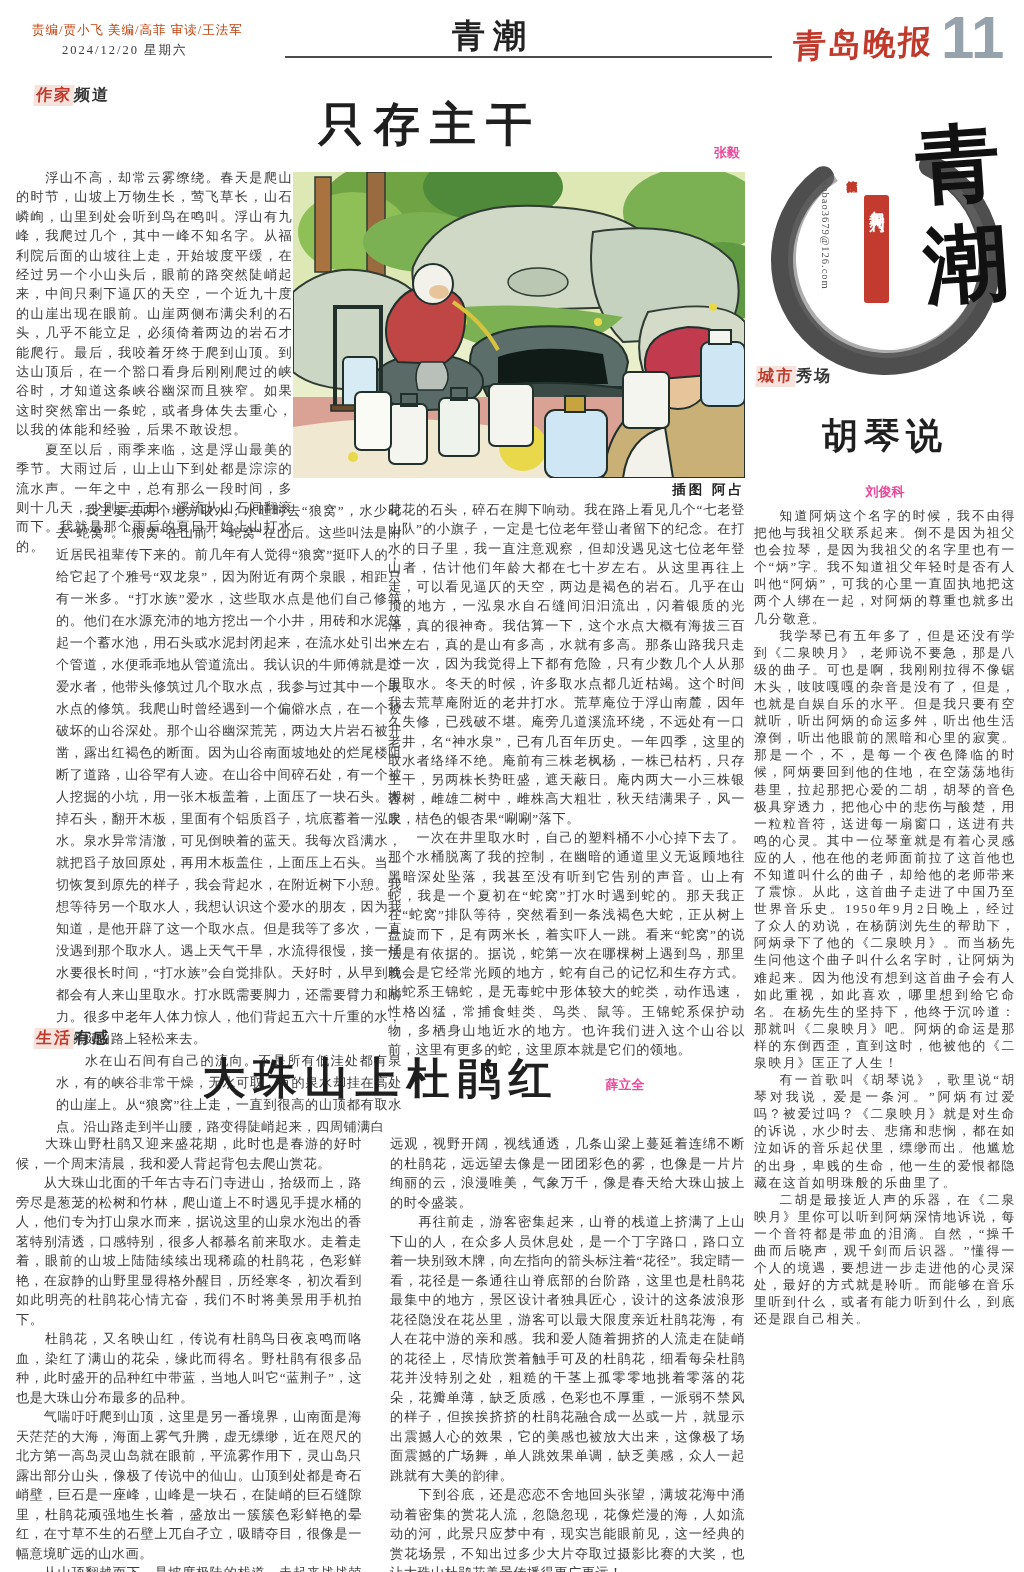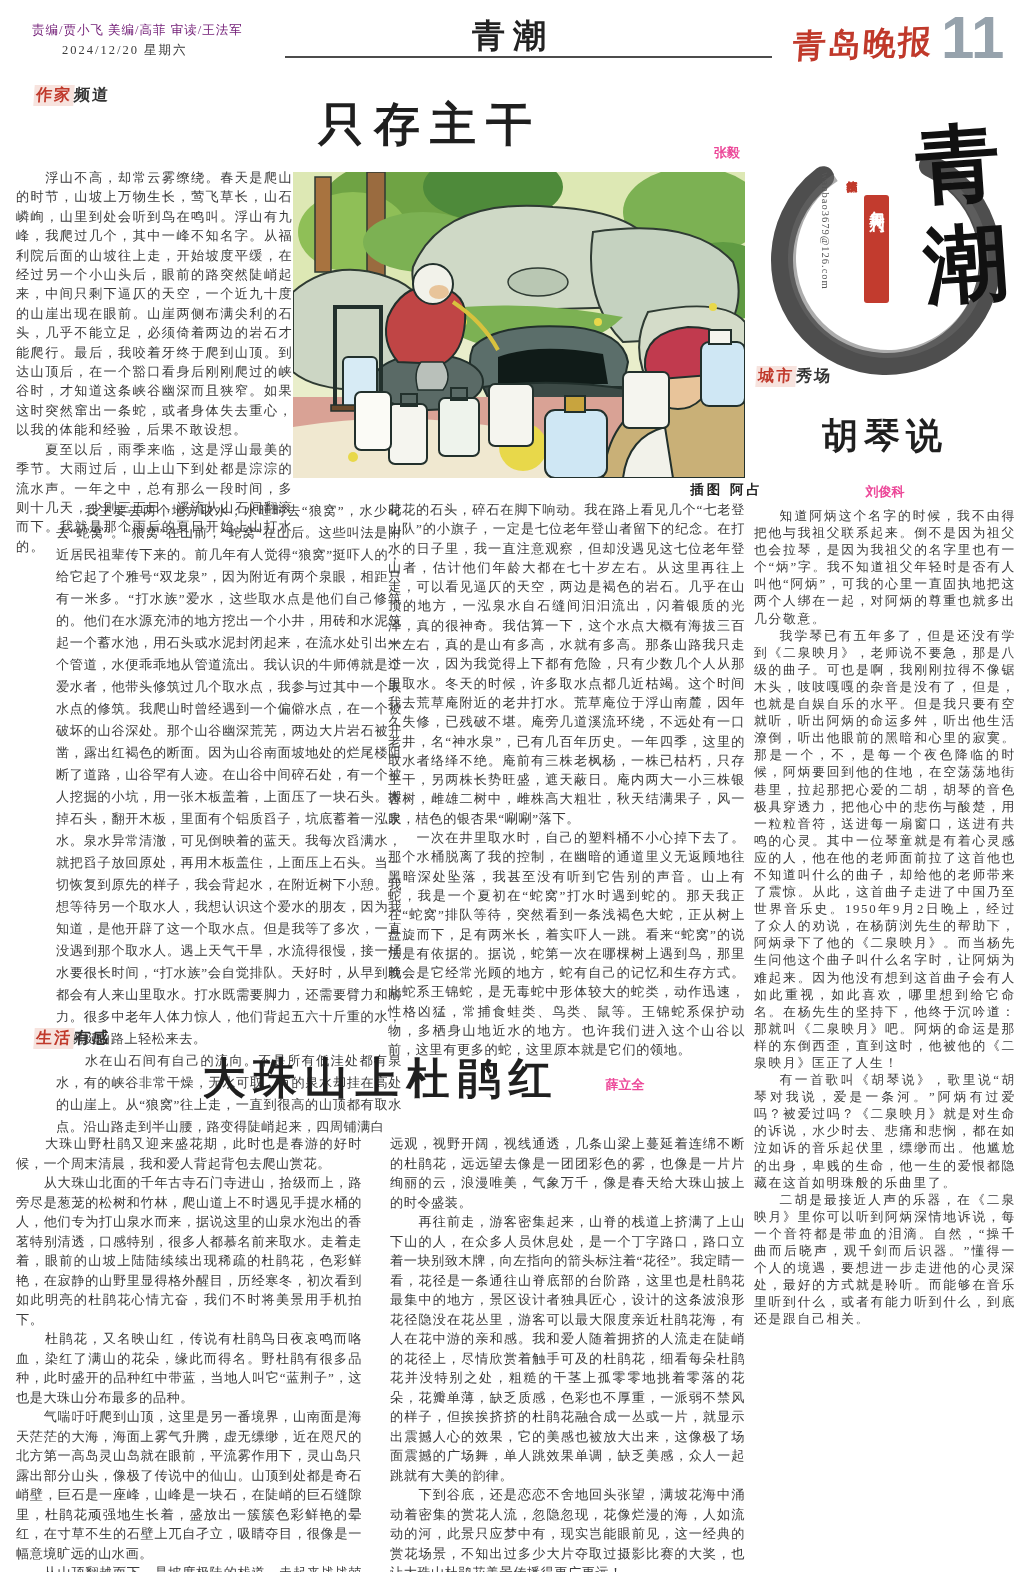--- a/index.html
+++ b/index.html
@@ -1,20 +1,20 @@
 <!DOCTYPE html>
 <html><head>
 <meta charset="utf-8">
 <style>
   html,body{margin:0;padding:0;background:#888;}
   #page{position:relative;width:1024px;height:1572px;background:#ffffff;overflow:hidden;
         font-family:"Liberation Serif","DejaVu Serif",serif;color:#2e2e2e;}
   .abs{position:absolute;}
   
-  .ed{font-size:12.5px;color:#701a75;letter-spacing:1px;}
+  .ed{font-size:12.5px;color:#c2410c;letter-spacing:1px;}
   .dt{font-size:12.5px;color:#3a3a3a;letter-spacing:2px;}
   .pagetitle{font-family:"Liberation Sans","DejaVu Sans",sans-serif;font-size:33px;font-weight:bold;
              letter-spacing:8px;color:#222;}
   .rule{background:#4c4c4c;height:2px;}
   .masthead{font-size:33px;font-weight:bold;color:#c0392b;transform:skewX(-6deg) rotate(-2deg);
             font-family:"Liberation Serif",serif;letter-spacing:2px;}
   .pnum{font-family:"Liberation Sans",sans-serif;font-size:60px;font-weight:bold;color:#96a2ac;line-height:1;}
   
   .slabel{font-family:"Liberation Sans",sans-serif;font-size:16px;font-weight:bold;letter-spacing:2px;}
   .slabel .red{color:#c0392b;background:#f7e3de;padding:0 2px;transform:skewX(-4deg);display:inline-block;}
@@ -43,21 +43,21 @@
   .vtxt{writing-mode:vertical-rl;text-orientation:mixed;font-size:10.5px;color:#555;letter-spacing:1px;}
   .vtxt-red{writing-mode:vertical-rl;text-orientation:upright;font-size:11px;color:#c0392b;font-weight:bold;}
 </style>
 </head>
 <body>
 
 <div id="page">
 
   <div class="abs ed" style="left:32px;top:22px;">责编/贾小飞 美编/高菲 审读/王法军</div>
   <div class="abs dt" style="left:62px;top:42px;">2024/12/20 星期六</div>
-  <div class="abs pagetitle" style="left:472px;top:14px;text-align:center;">青潮</div>
+  <div class="abs pagetitle" style="left:452px;top:14px;text-align:center;">青潮</div>
   <div class="abs rule" style="left:285px;top:56px;width:487px;"></div>
   <div class="abs masthead" style="left:793px;top:22px;">青岛晚报</div>
   <div class="abs pnum" style="left:941px;top:8px;">11</div>
 
   <div class="abs slabel" style="left:34px;top:85px;">
     <span class="red">作家</span><span class="dark">频道</span>
   </div>
 
   <div class="abs h1 t46" style="left:110px;top:94px;width:640px;">只存主干</div>
   <div class="abs byline" style="left:600px;top:144px;width:140px;text-align:right;">张毅</div>
@@ -125,21 +125,21 @@
       <rect x="146" y="226" width="40" height="58" rx="6" fill="#eef3ec" stroke="#22302c" stroke-width="2"></rect>
       <rect x="96" y="232" width="38" height="60" rx="6" fill="#f5f5ef" stroke="#22302c" stroke-width="2"></rect>
       <rect x="108" y="222" width="16" height="12" fill="none" stroke="#22302c" stroke-width="2"></rect>
       <rect x="158" y="216" width="16" height="12" fill="none" stroke="#22302c" stroke-width="2"></rect>
       <rect x="100" y="212" width="36" height="58" rx="6" fill="#fbfbf6" stroke="#22302c" stroke-width="2" transform="translate(-38,8)"></rect>
       <rect x="330" y="200" width="46" height="56" rx="6" fill="#f5f5ef" stroke="#22302c" stroke-width="2"></rect>
       <rect x="408" y="170" width="44 " height="64" rx="8" fill="#cfe7f4" stroke="#22302c" stroke-width="2"></rect>
       <rect x="416" y="158" width="22" height="14" fill="#f5f5ef" stroke="#22302c" stroke-width="2"></rect>
     </svg>
   </div>
-  <div class="abs caption" style="left:463px;top:481px;width:300px;">插图 阿占</div>
+  <div class="abs caption" style="left:445px;top:481px;width:300px;">插图 阿占</div>
 
   <div class="abs flow a1bot" style="left:16px;top:500px;width:346px;height:528px;">　　我主要去两个地方取水，水旺时去“狼窝”，水少时去“蛇窝”。“狼窝”在山前，“蛇窝”在山后。这些叫法是附近居民祖辈传下来的。前几年有人觉得“狼窝”挺吓人的，给它起了个雅号“双龙泉”，因为附近有两个泉眼，相距只有一米多。“打水族”爱水，这些取水点是他们自己修筑的。他们在水源充沛的地方挖出一个小井，用砖和水泥筑起一个蓄水池，用石头或水泥封闭起来，在流水处引出一个管道，水便乖乖地从管道流出。我认识的牛师傅就是个爱水者，他带头修筑过几个取水点，我参与过其中一个取水点的修筑。我爬山时曾经遇到一个偏僻水点，在一个被破坏的山谷深处。那个山谷幽深荒芜，两边大片岩石被开凿，露出红褐色的断面。因为山谷南面坡地处的烂尾楼阻断了道路，山谷罕有人迹。在山谷中间碎石处，有一个被人挖掘的小坑，用一张木板盖着，上面压了一块石头。搬掉石头，翻开木板，里面有个铝质舀子，坑底蓄着一泓泉水。泉水异常清澈，可见倒映着的蓝天。我每次舀满水，就把舀子放回原处，再用木板盖住，上面压上石头。当一切恢复到原先的样子，我会背起水，在附近树下小憩。我想等待另一个取水人，我想认识这个爱水的朋友，因为我知道，是他开辟了这一个取水点。但是我等了多次，一直没遇到那个取水人。遇上天气干旱，水流得很慢，接一桶水要很长时间，“打水族”会自觉排队。天好时，从早到晚都会有人来山里取水。打水既需要脚力，还需要臂力和耐力。很多中老年人体力惊人，他们背起五六十斤重的水，在蜿蜒山路上轻松来去。
 　　水在山石间有自己的流向。不是所有低洼处都有泉水，有的峡谷非常干燥，无水可取，有的泉水却挂在高处的山崖上。从“狼窝”往上走，一直到很高的山顶都有取水点。沿山路走到半山腰，路变得陡峭起来，四周铺满白</div>
   <div class="abs flow a1mid" style="left:388px;top:500px;width:357px;height:524px;">花花的石头，碎石在脚下响动。我在路上看见几个“七老登山队”的小旗子，一定是七位老年登山者留下的纪念。在打水的日子里，我一直注意观察，但却没遇见这七位老年登山者，估计他们年龄大都在七十岁左右。从这里再往上走，可以看见逼仄的天空，两边是褐色的岩石。几乎在山顶的地方，一泓泉水自石缝间汩汩流出，闪着银质的光泽，真的很神奇。我估算一下，这个水点大概有海拔三百米左右，真的是山有多高，水就有多高。那条山路我只走过一次，因为我觉得上下都有危险，只有少数几个人从那里取水。冬天的时候，许多取水点都几近枯竭。这个时间我去荒草庵附近的老井打水。荒草庵位于浮山南麓，因年久失修，已残破不堪。庵旁几道溪流环绕，不远处有一口老井，名“神水泉”，已有几百年历史。一年四季，这里的取水者络绎不绝。庵前有三株老枫杨，一株已枯朽，只存主干，另两株长势旺盛，遮天蔽日。庵内两大一小三株银杏树，雌雄二树中，雌株高大粗壮，秋天结满果子，风一吹，桔色的银杏果“唰唰”落下。
 　　一次在井里取水时，自己的塑料桶不小心掉下去了。那个水桶脱离了我的控制，在幽暗的通道里义无返顾地往黑暗深处坠落，我甚至没有听到它告别的声音。山上有蛇，我是一个夏初在“蛇窝”打水时遇到蛇的。那天我正在“蛇窝”排队等待，突然看到一条浅褐色大蛇，正从树上盘旋而下，足有两米长，着实吓人一跳。看来“蛇窝”的说法是有依据的。据说，蛇第一次在哪棵树上遇到鸟，那里就会是它经常光顾的地方，蛇有自己的记忆和生存方式。此蛇系王锦蛇，是无毒蛇中形体较大的蛇类，动作迅速，性格凶猛，常捕食蛙类、鸟类、鼠等。王锦蛇系保护动物，多栖身山地近水的地方。也许我们进入这个山谷以前，这里有更多的蛇，这里原本就是它们的领地。</div>
 
   <div class="abs" style="left:756px;top:100px;width:260px;height:285px;">
     <svg width="260" height="285" viewBox="0 0 260 285" style="position:absolute;left:0;top:0;">
       <circle cx="130" cy="160" r="104" fill="none" stroke="#2f2f2f" stroke-width="22" stroke-linecap="round" stroke-dasharray="540 120" transform="rotate(-65 130 160)" opacity="0.85"></circle>
       <circle cx="132" cy="158" r="96" fill="none" stroke="#6a6a6a" stroke-width="8" stroke-dasharray="480 140" transform="rotate(-50 132 158)" opacity="0.55"></circle>

